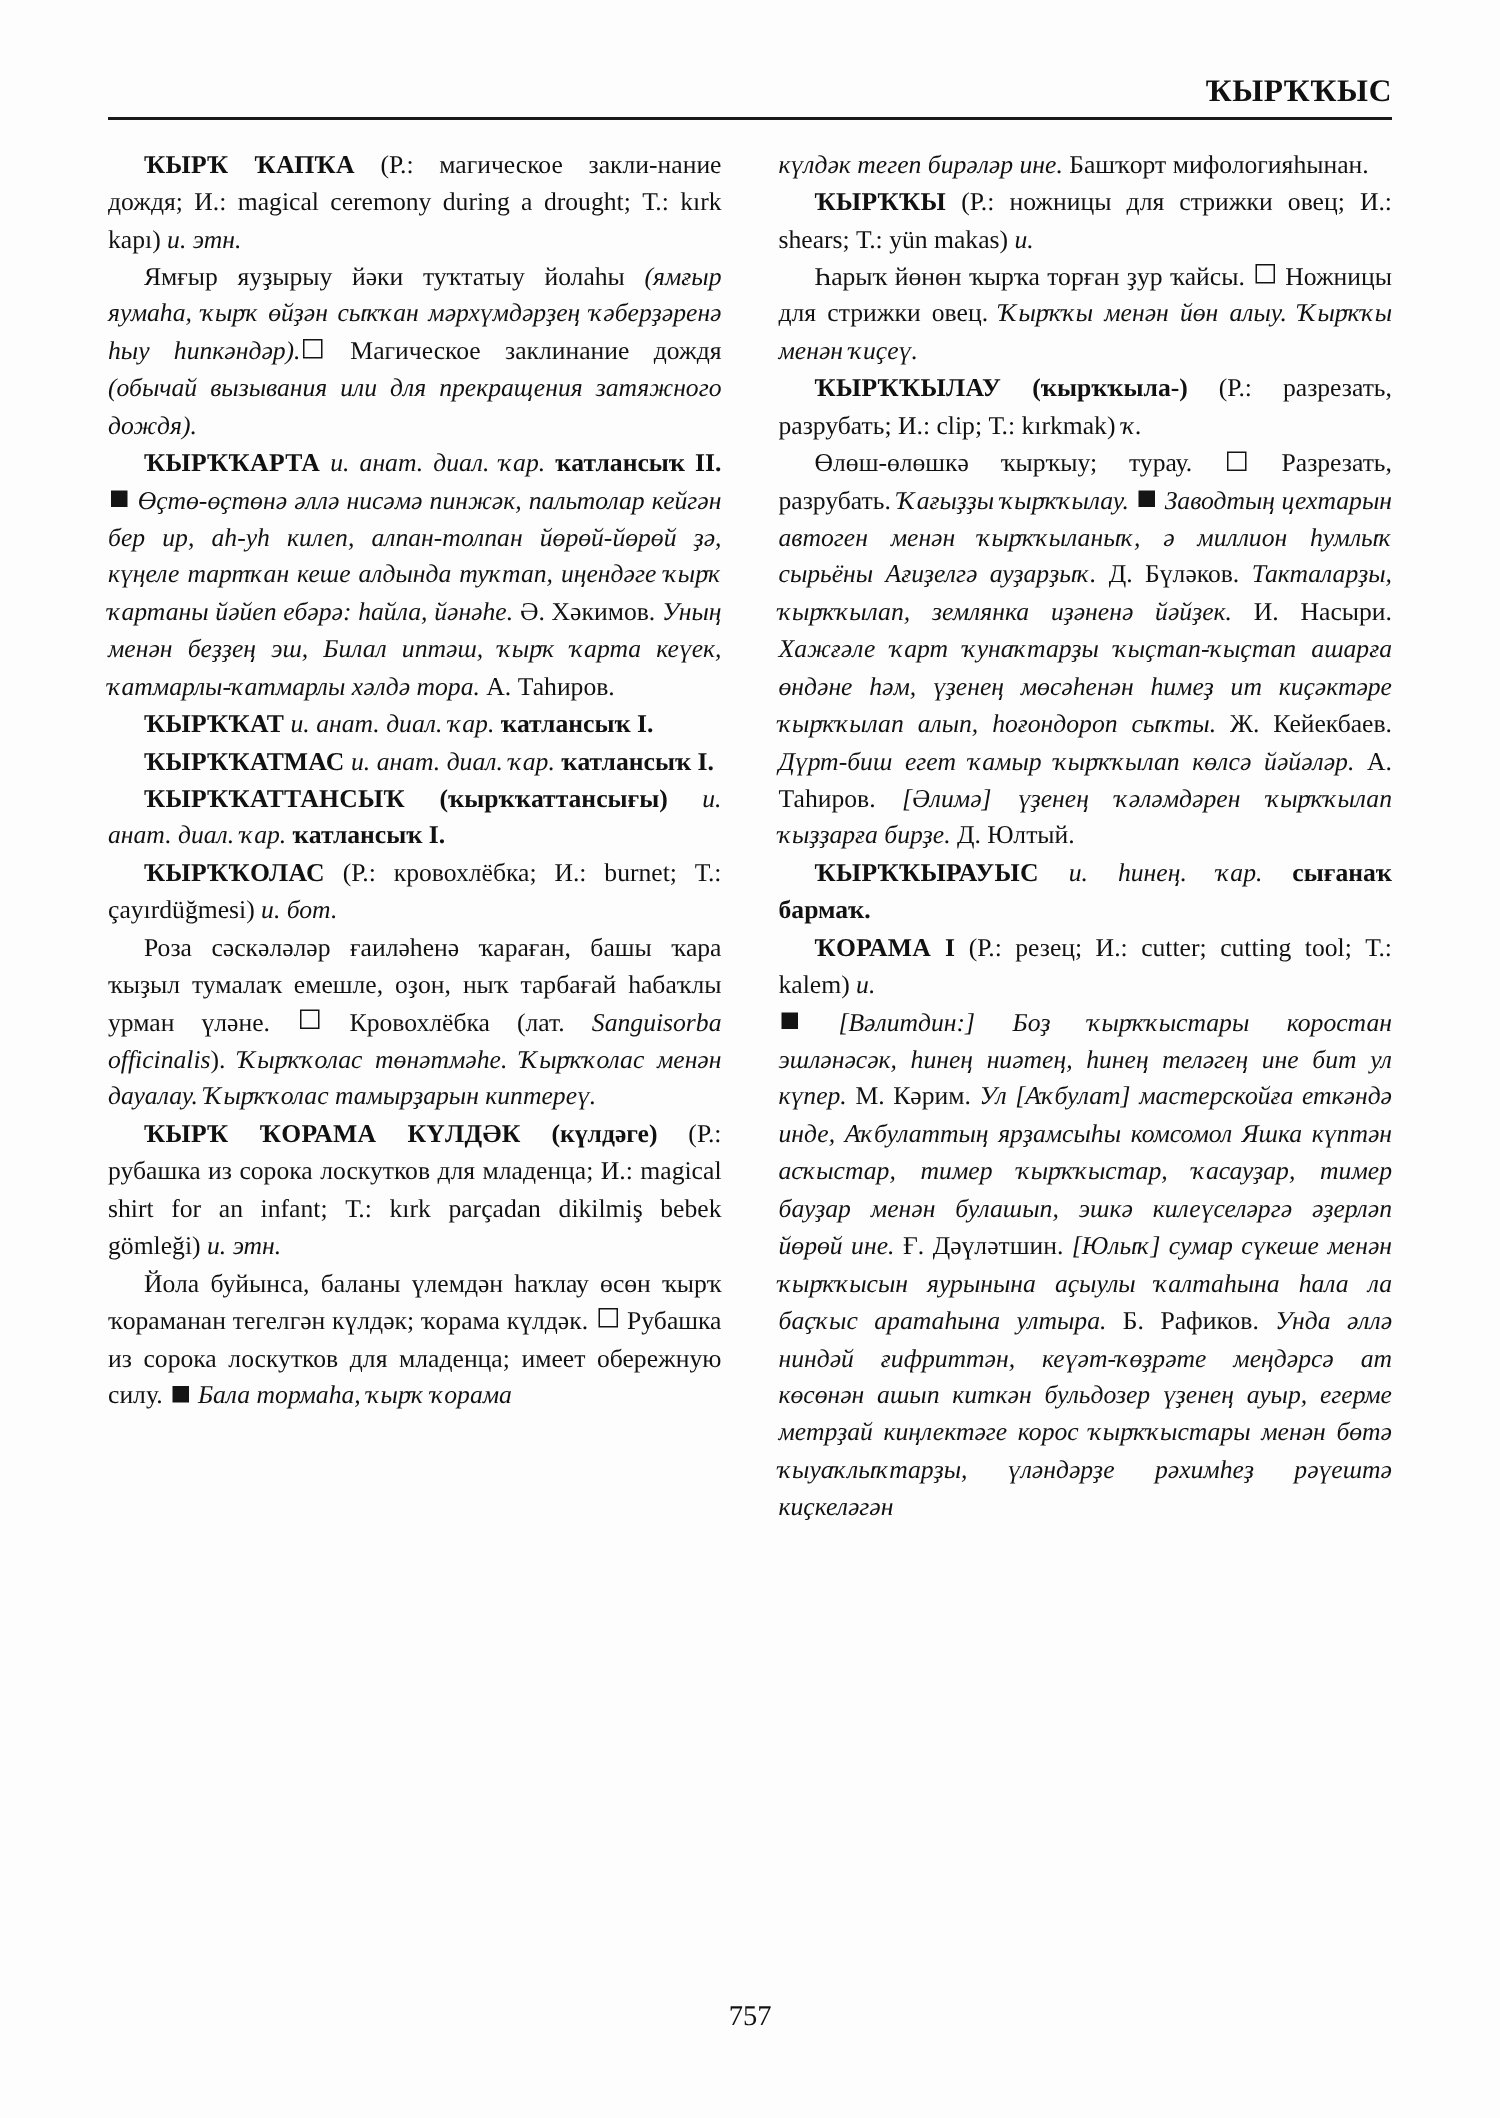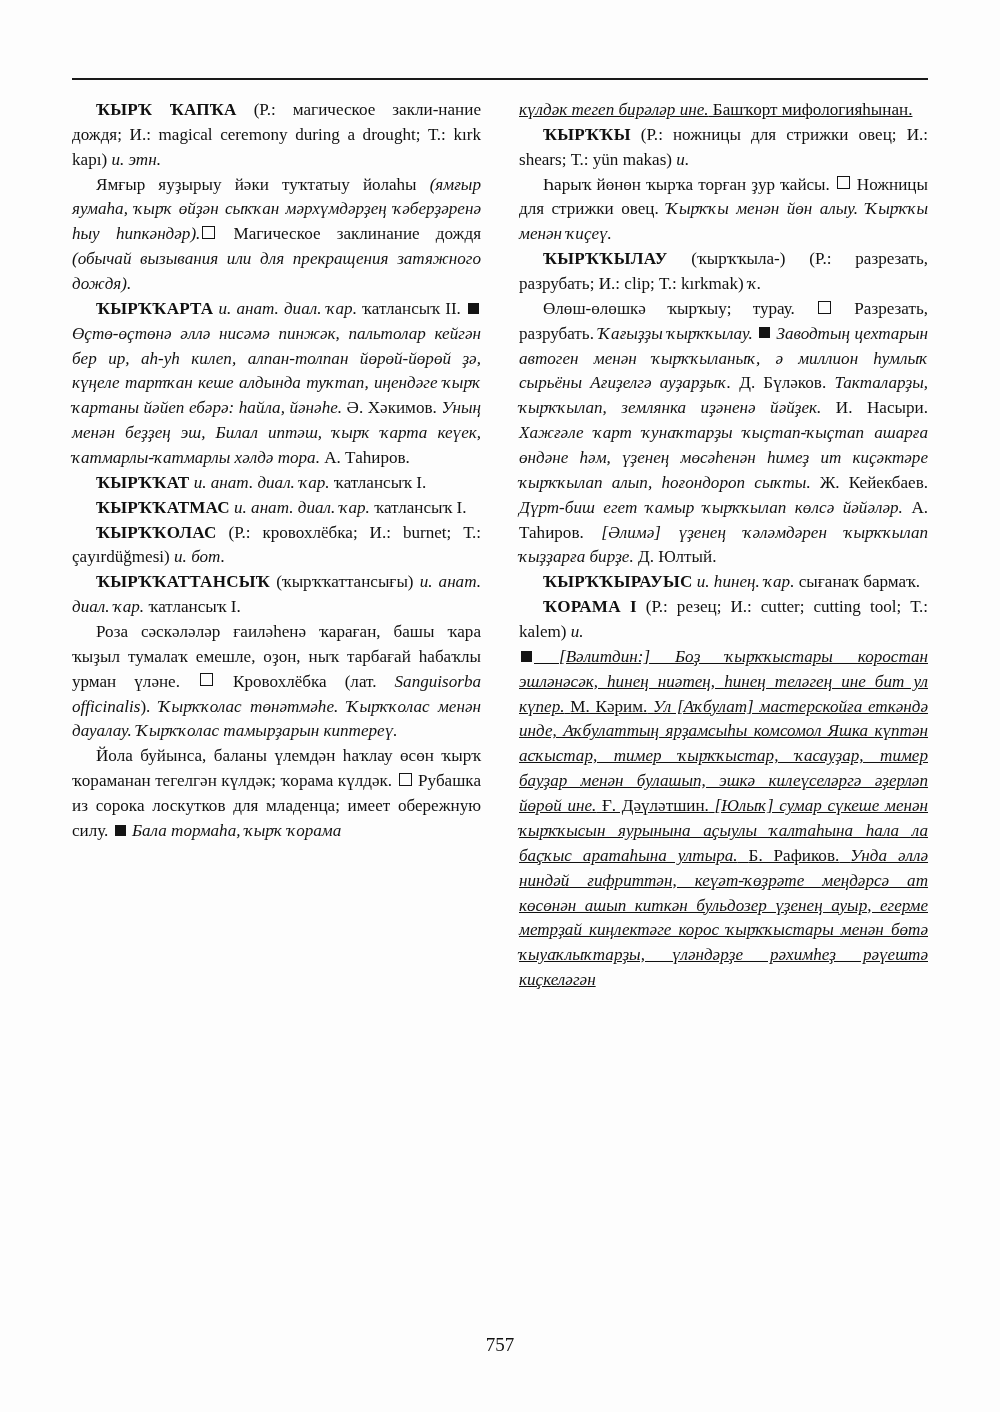--- a/index.html
+++ b/index.html
@@ -61,32 +61,31 @@
     text-justify: inter-word;
     hyphens: manual;
   }
 
   p.para {
     margin: 0;
     text-indent: 24px;
   }
   p.para.flush {
     text-indent: 0;
-    text-decoration: underline;
   }
 
   .hw {
     font-weight: bold;
     letter-spacing: 0.2px;
   }
   .it {
     font-style: italic;
   }
   .bd {
-    font-weight: normal;
+    font-weight: bold;
   }
 
   
   .mk-open, .mk-filled {
     display: inline-block;
     width: 11px;
     height: 11px;
     vertical-align: 0.02em;
     margin: 0 2px;
   }
@@ -106,41 +105,45 @@
     right: 0;
     text-align: center;
     font-size: 19px;
   }
 </style>
 </head>
 <body>
 
 <div class="page">
 
+  <div class="running-head">
+    <div class="head-text">ҠЫРҠҠЫС</div>
+  </div>
   <div class="head-rule"></div>
 
   <div class="columns">
 
     <div class="col">
 
       <p class="para"><span class="hw">ҠЫРҠ ҠАПҠА</span><span> (Р.: магическое закли-нание дождя; И.: magical ceremony during a drought; Т.: kırk kapı) </span><span class="it">и. этн.</span></p>
       <p class="para"><span>Ямғыр яуҙырыу йәки туҡтатыу йолаһы </span><span class="it">(ямғыр яумаһа, ҡырҡ өйҙән сыҡҡан мәрхүмдәрҙең ҡәберҙәренә һыу һипкәндәр).</span><span class="mk-open"></span><span> Магическое заклинание дождя </span><span class="it">(обычай вызывания или для прекращения затяжного дождя).</span></p>
 
       <p class="para"><span class="hw">ҠЫРҠҠАРТА</span> <span class="it">и. анат. диал. ҡар.</span> <span class="bd">ҡатлансыҡ II.</span> <span class="mk-filled"></span> <span class="it">Өҫтө-өҫтөнә әллә нисәмә пинжәк, пальтолар кейгән бер ир, аһ-уһ килеп, алпан-толпан йөрөй-йөрөй ҙә, күңеле тартҡан кеше алдында туҡтап, иңендәге ҡырҡ ҡартаны йәйеп ебәрә: һайла, йәнәһе.</span> <span>Ә. Хәкимов.</span> <span class="it">Уның менән беҙҙең эш, Билал иптәш, ҡырҡ ҡарта кеүек, ҡатмарлы-ҡатмарлы хәлдә тора.</span> <span>А. Таһиров.</span></p>
 
 
       <p class="para"><span class="hw">ҠЫРҠҠАТ</span> <span class="it">и. анат. диал. ҡар.</span> <span class="bd">ҡатлансыҡ I.</span></p>
 
       <p class="para"><span class="hw">ҠЫРҠҠАТМАС</span> <span class="it">и. анат. диал. ҡар.</span> <span class="bd">ҡатлансыҡ I.</span></p>
 
+      <p class="para"><span class="hw">ҠЫРҠҠАТТАНСЫҠ</span><span class="bd"> (ҡырҡҡаттансығы) </span><span class="it">и. анат. диал. ҡар.</span> <span class="bd">ҡатлансыҡ I.</span></p>
+
       <p class="para"><span class="hw">ҠЫРҠҠОЛАС</span><span> (Р.: кровохлёбка; И.: burnet; Т.: çayırdüğmesi) </span><span class="it">и. бот.</span></p>
-
-      <p class="para"><span class="hw">ҠЫРҠҠАТТАНСЫҠ</span><span class="bd"> (ҡырҡҡаттансығы) </span><span class="it">и. анат. диал. ҡар.</span> <span class="bd">ҡатлансыҡ I.</span></p>
       <p class="para"><span>Роза сәскәләләр ғаиләһенә ҡараған, башы ҡара ҡыҙыл тумалаҡ емешле, оҙон, ныҡ тарбағай һабаҡлы урман үләне. </span><span class="mk-open"></span><span> Кровохлёбка (лат. </span><span class="it">Sanguisorba officinalis</span><span>). </span><span class="it">Ҡырҡҡолас төнәтмәһе. Ҡырҡҡолас менән дауалау. Ҡырҡҡолас тамырҙарын киптереү.</span></p>
 
+      <p class="para"><span class="hw">ҠЫРҠ ҠОРАМА КҮЛДӘК</span><span class="bd"> (күлдәге)</span><span> (Р.: рубашка из сорока лоскутков для младенца; И.: magical shirt for an infant; Т.: kırk parçadan dikilmiş bebek gömleği) </span><span class="it">и. этн.</span></p>
       <p class="para"><span>Йола буйынса, баланы үлемдән һаҡлау өсөн ҡырҡ ҡораманан тегелгән күлдәк; ҡорама күлдәк. </span><span class="mk-open"></span><span> Рубашка из сорока лоскутков для младенца; имеет обережную силу. </span><span class="mk-filled"></span> <span class="it">Бала тормаһа, ҡырҡ ҡорама</span></p>
     </div>
 
     <div class="col">
 
       <p class="para flush"><span class="it">күлдәк тегеп бирәләр ине.</span><span> Башҡорт мифологияһынан.</span></p>
 
       <p class="para"><span class="hw">ҠЫРҠҠЫ</span><span> (Р.: ножницы для стрижки овец; И.: shears; Т.: yün makas) </span><span class="it">и.</span></p>
       <p class="para"><span>Һарыҡ йөнөн ҡырҡа торған ҙур ҡайсы. </span><span class="mk-open"></span><span> Ножницы для стрижки овец. </span><span class="it">Ҡырҡҡы менән йөн алыу. Ҡырҡҡы менән ҡиҫеү.</span></p>
 

